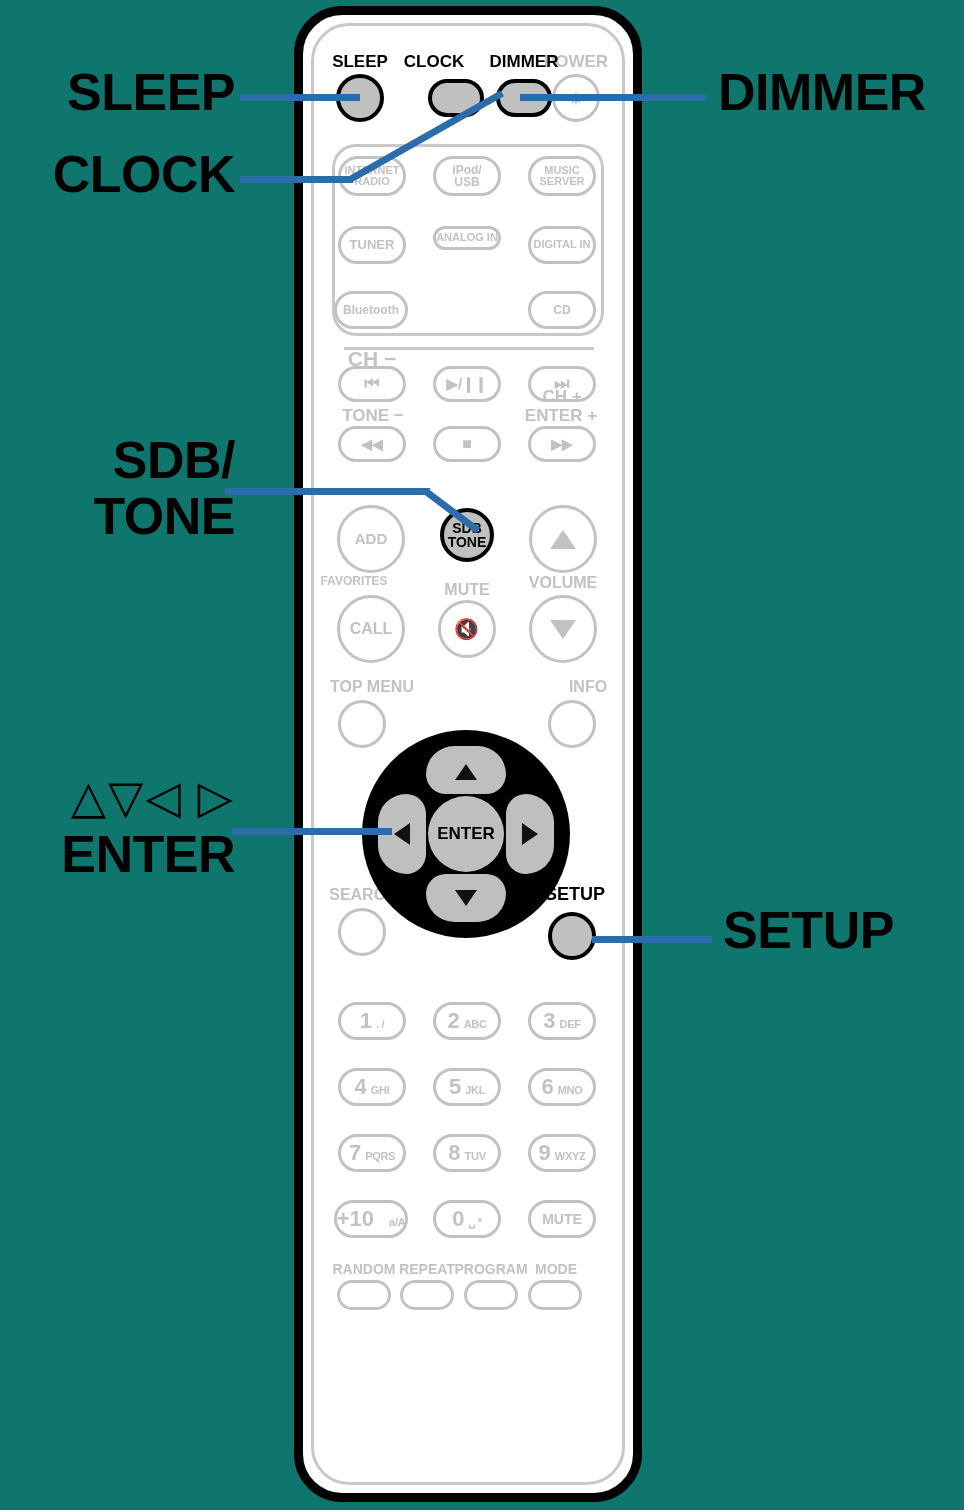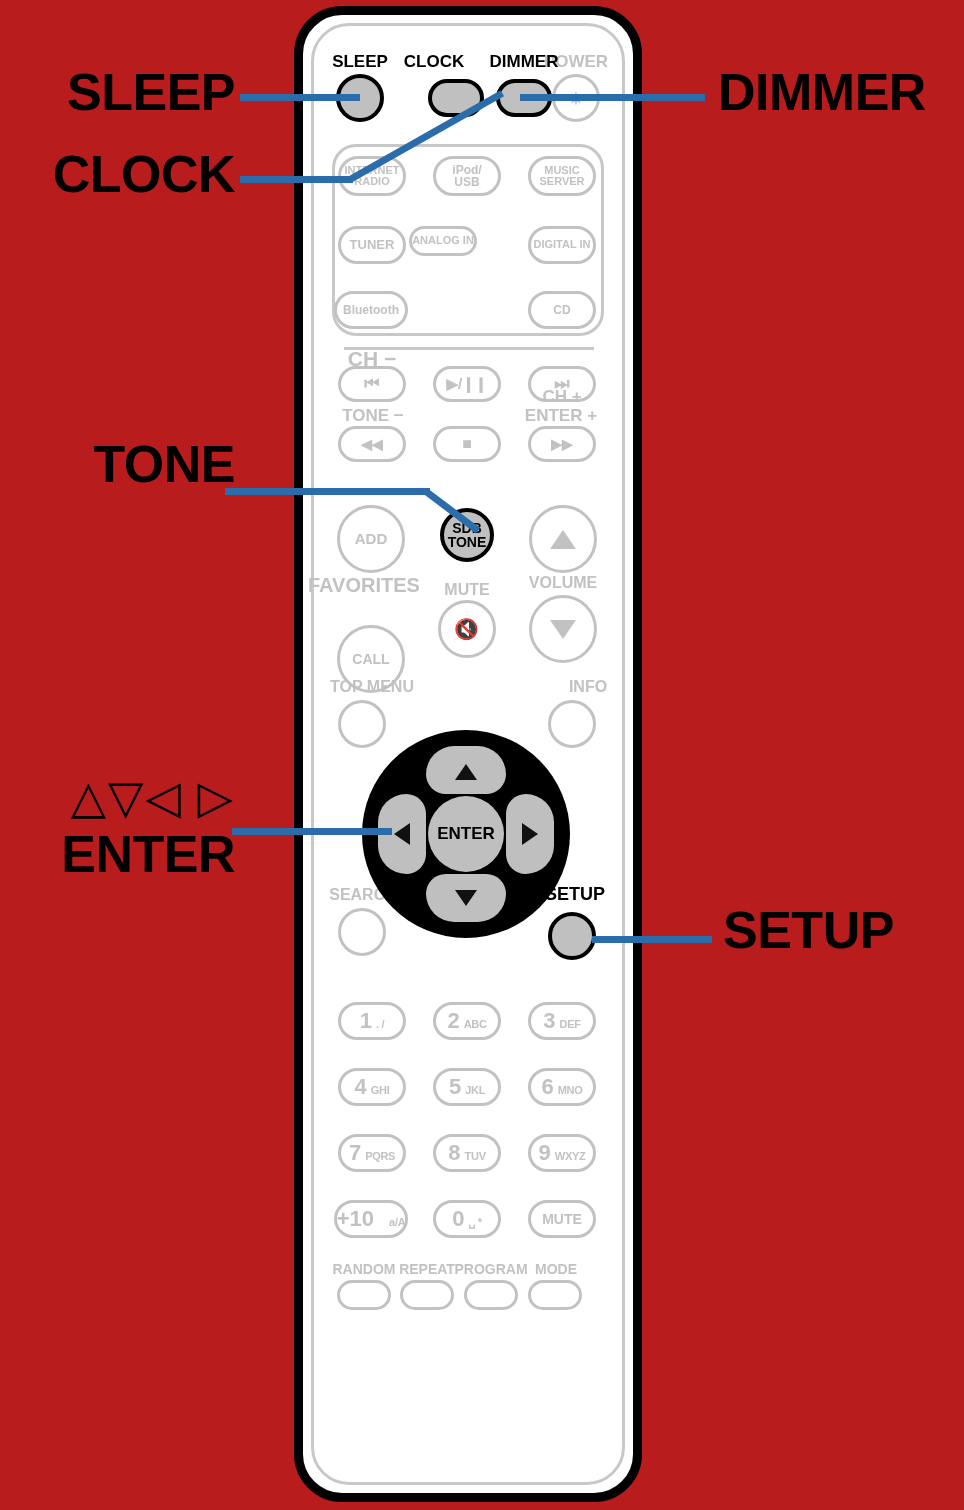--- a/index.html
+++ b/index.html
@@ -7,21 +7,21 @@
     padding: 0;
     background: #ffffff;
   }
   body {
     font-family: "Liberation Sans", sans-serif;
   }
   #root {
     position: relative;
     width: 964px;
     height: 1510px;
-    background: #b91c1c;
+    background: #0f766e;
     overflow: hidden;
   }
 
   
   .callout {
     position: absolute;
     font-weight: bold;
     color: #000000;
     white-space: nowrap;
     line-height: 1.0;
@@ -202,20 +202,21 @@
 
 <div id="root">
 
   <div class="callout callout-left" style="left:20px; top:66px; width:215px; font-size:52px;">
     <span>SLEEP</span>
   </div>
   <div class="callout callout-left" style="left:10px; top:148px; width:225px; font-size:52px;">
     <span>CLOCK</span>
   </div>
   <div class="callout callout-left" style="left:20px; top:434px; width:215px; font-size:52px;">
+    <div>SDB/</div>
     <div style="margin-top:4px;">TONE</div>
   </div>
   <div class="callout callout-left" style="left:5px; top:774px; width:230px; font-size:52px;">
     <div style="font-weight:normal; letter-spacing:2px; font-size:46px;">△▽◁ ▷</div>
     <div style="margin-top:8px;">ENTER</div>
   </div>
 
   <div class="callout callout-right" style="left:718px; top:66px; font-size:52px;">
     <span>DIMMER</span>
   </div>
@@ -266,21 +267,21 @@
     <span>USB</span>
   </div>
   <div class="key pill" style="left:528px; top:156px; width:68px; height:40px; font-size:11px; flex-direction:column;">
     <span>MUSIC</span>
     <span>SERVER</span>
   </div>
 
   <div class="key pill" style="left:338px; top:226px; width:68px; height:38px; font-size:13px;">
     <span>TUNER</span>
   </div>
-  <div class="key pill" style="left:409px; top:226px; width:68px; height:30px; font-size:11px;">
+  <div class="key pill" style="left:433px; top:226px; width:68px; height:24px; font-size:11px;">
     <span>ANALOG IN</span>
   </div>
   <div class="key pill" style="left:528px; top:226px; width:68px; height:38px; font-size:11px;">
     <span>DIGITAL IN</span>
   </div>
 
   <div class="key pill" style="left:334px; top:291px; width:74px; height:38px; font-size:12px;">
     <span>Bluetooth</span>
   </div>
   <div class="key pill" style="left:528px; top:291px; width:68px; height:38px; font-size:12px;">
@@ -321,22 +322,22 @@
 
   <div class="key circle hl" style="left:440px; top:508px; width:54px; height:54px; flex-direction:column; font-size:14px;">
     <span>SDB</span>
     <span>TONE</span>
   </div>
 
   <div class="key circle" style="left:529px; top:505px; width:68px; height:68px;">
     <span class="tri tri-g-up"></span>
   </div>
 
-  <div class="klabel" style="left:308px; top:574px; width:92px; font-size:20px;">FAVORITES</div>
-  <div class="key circle" style="left:337px; top:625px; width:68px; height:68px; font-size:14px;">
+  <div class="klabel" style="left:308px; top:574px; width:92px; font-size:12px;">FAVORITES</div>
+  <div class="key circle" style="left:337px; top:595px; width:68px; height:68px; font-size:16px;">
     <span>CALL</span>
   </div>
 
   <div class="klabel" style="left:428px; top:581px; width:78px; font-size:16px;">MUTE</div>
   <div class="key circle" style="left:438px; top:600px; width:58px; height:58px; font-size:20px;">
     <span style="color:#c2c2c2;">🔇</span>
   </div>
 
   <div class="klabel" style="left:520px; top:574px; width:86px; font-size:16px;">VOLUME</div>
   <div class="key circle" style="left:529px; top:595px; width:68px; height:68px;">

